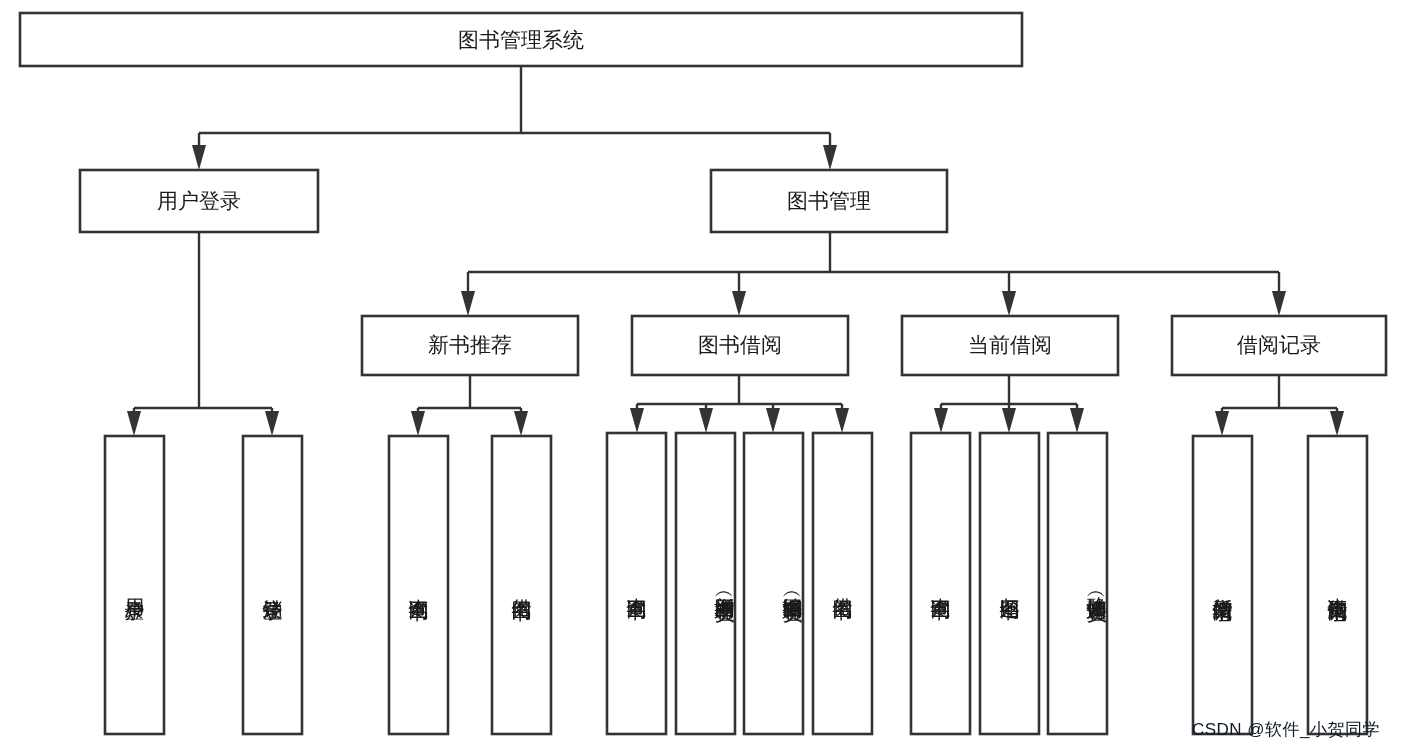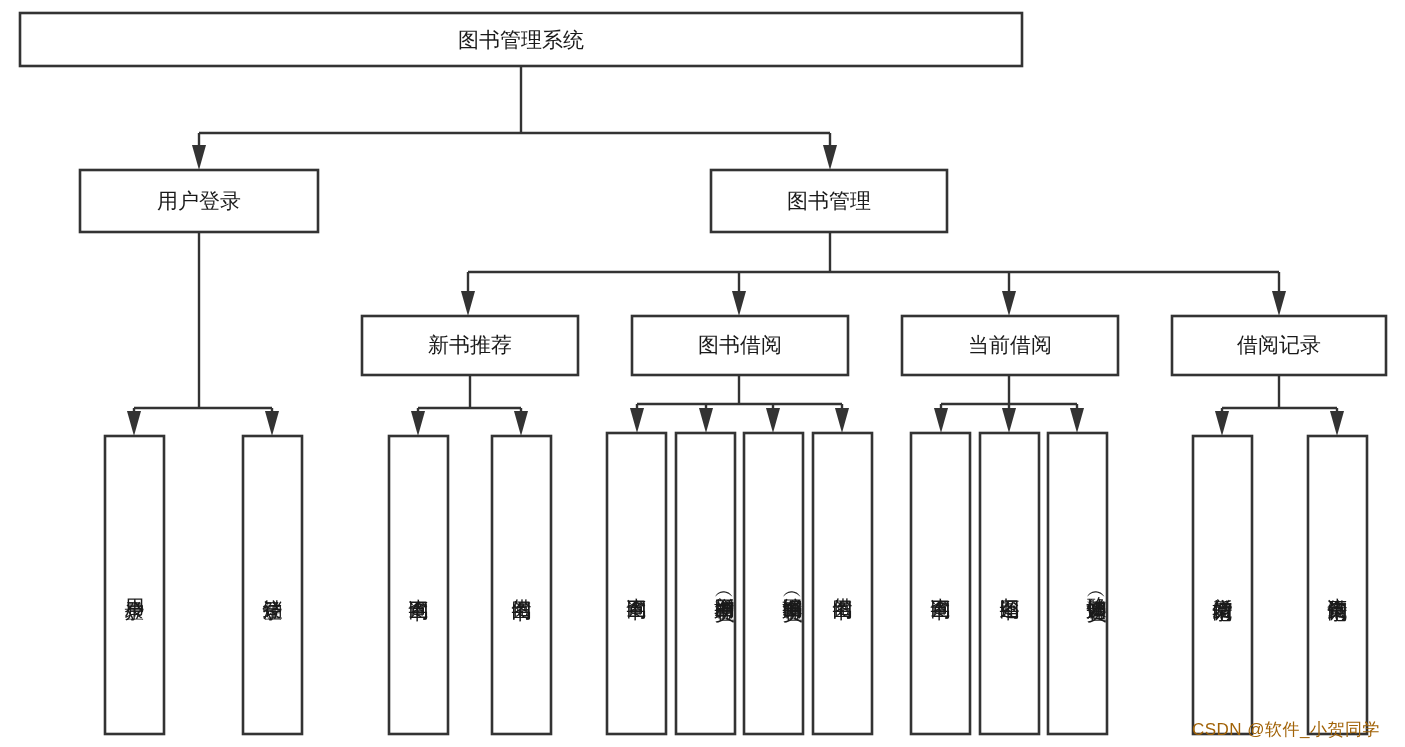--- a/index.html
+++ b/index.html
@@ -61,21 +61,21 @@
     letter-spacing: 1px;
     pointer-events: none;
     white-space: nowrap;
   }
   #watermark {
     position: absolute;
     right: 8px;
     bottom: 6px;
     font-family: "Liberation Sans", "DejaVu Sans", sans-serif;
     font-size: 17px;
-    color: #a16207;
+    color: #0f172a;
     letter-spacing: 0.5px;
     user-select: none;
   }
 </style>
 </head>
 <body>
 
 <div id="diagram-root">
 
   <svg class="diagram-canvas" viewBox="0 0 1405 747">

